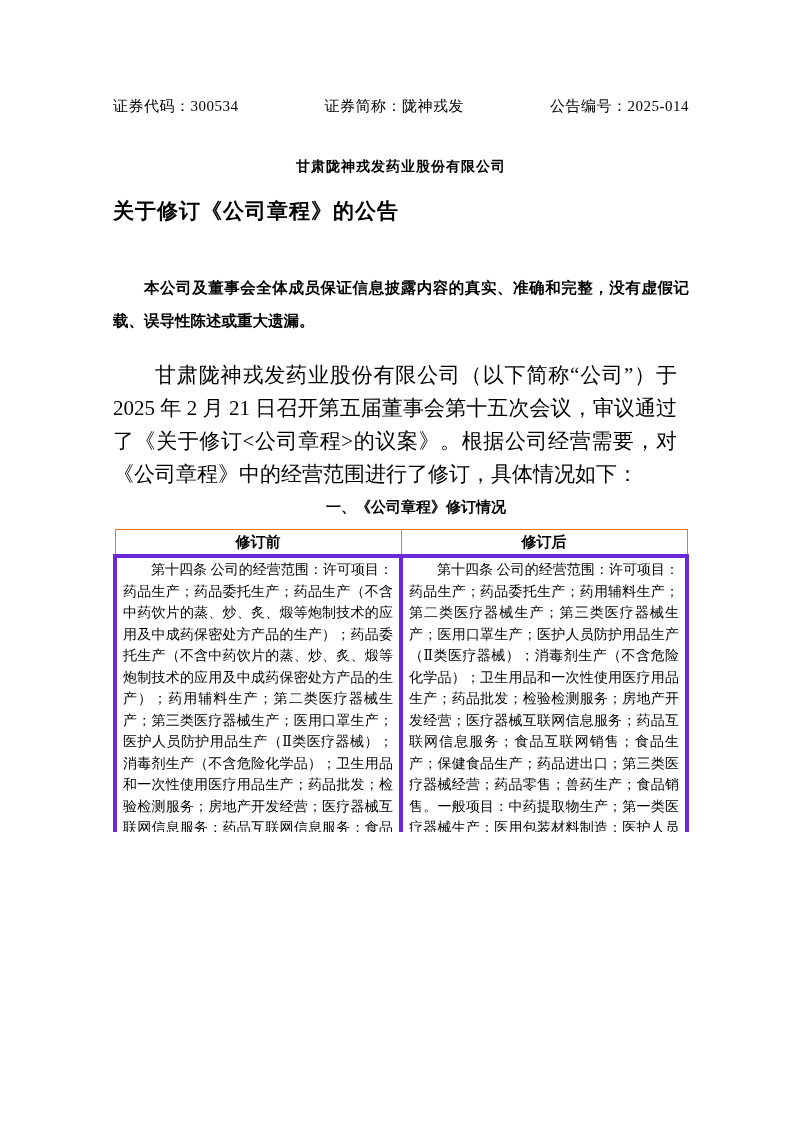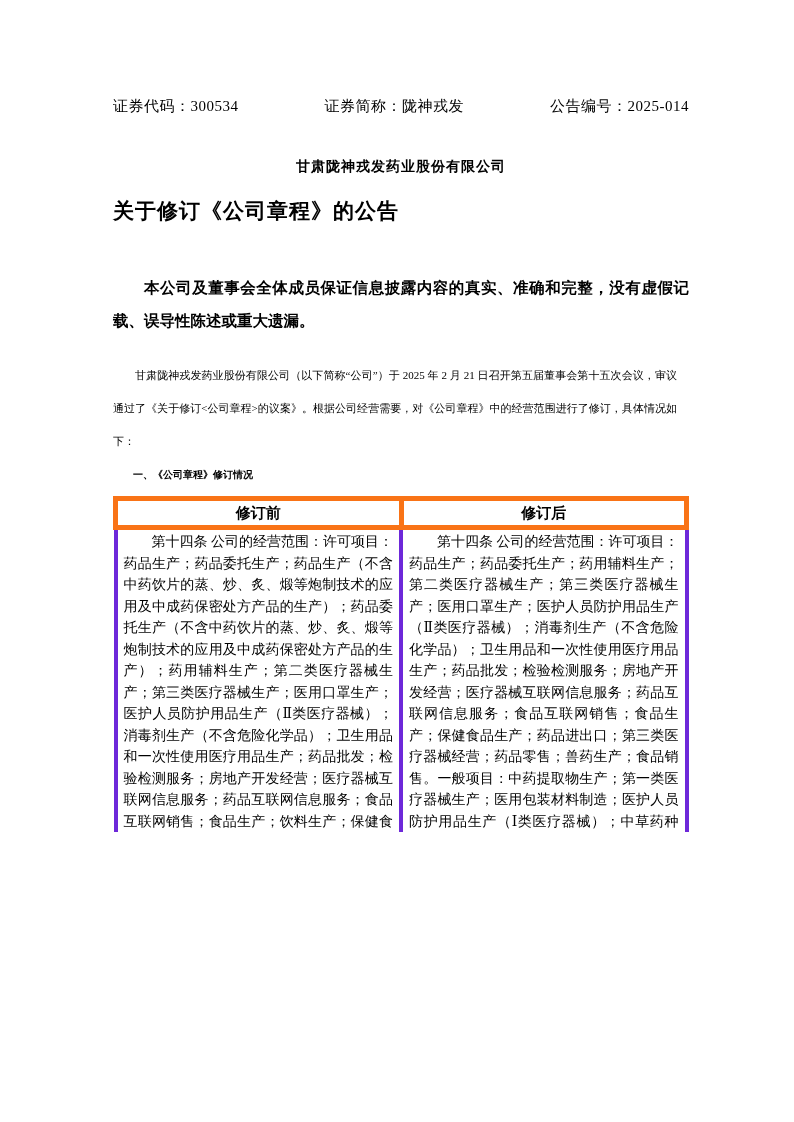--- a/index.html
+++ b/index.html
@@ -44,39 +44,40 @@
   .disclaimer {
     margin: 46px 0 0 0;
     font-size: 15.5px;
     font-weight: bold;
     line-height: 33px;
     text-indent: 2em;
     text-align: justify;
   }
   .intro {
     margin: 22px 12px 0 0;
-    font-size: 11px;
+    font-size: 21px;
     line-height: 33px;
     text-indent: 2em;
     text-align: justify;
   }
   .section-heading {
     margin: 0 0 5px 0;
-    font-size: 10px;
+    font-size: 15px;
     font-weight: bold;
     line-height: 33px;
     text-indent: 2em;
+    text-align: center;
   }
   table.revision-table {
     width: 100%;
     border-collapse: collapse;
     table-layout: fixed;
   }
   table.revision-table th {
-    border: 5px solid #f97316;
+    border: 1px solid #f97316;
     font-size: 15px;
     font-weight: bold;
     text-align: center;
     padding: 2px 4px;
     height: 20px;
   }
   table.revision-table td {
     border: 4px solid #6d28d9;
     vertical-align: top;
     font-size: 14px;

